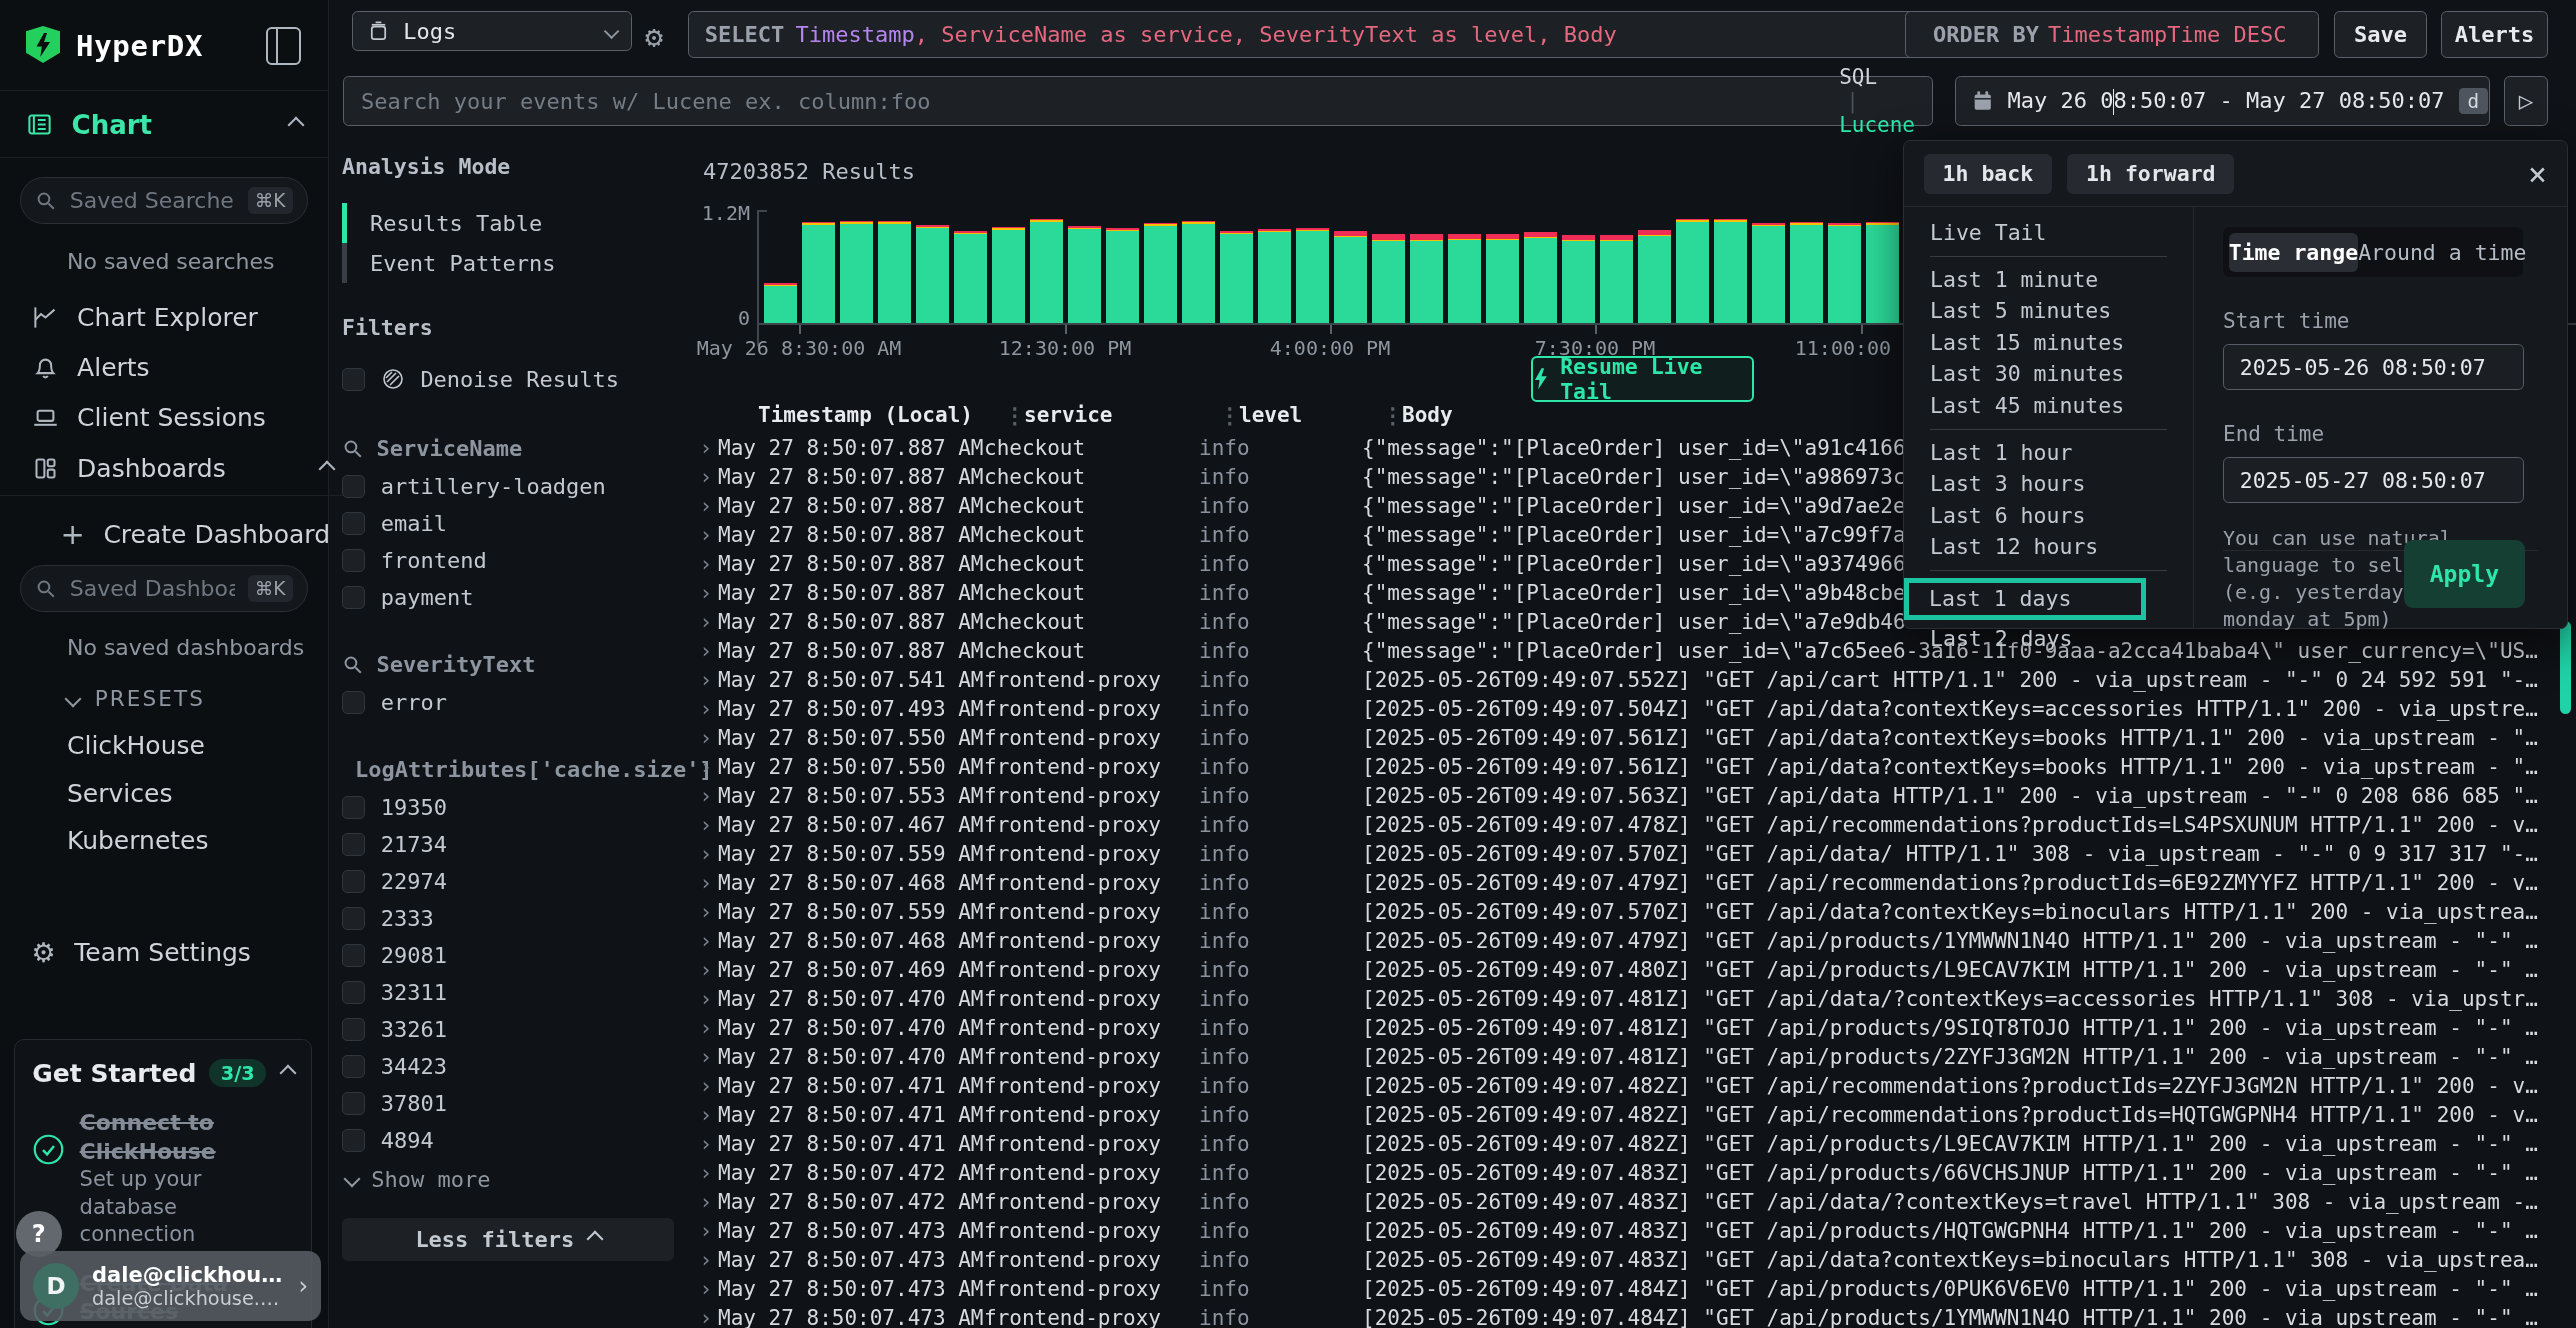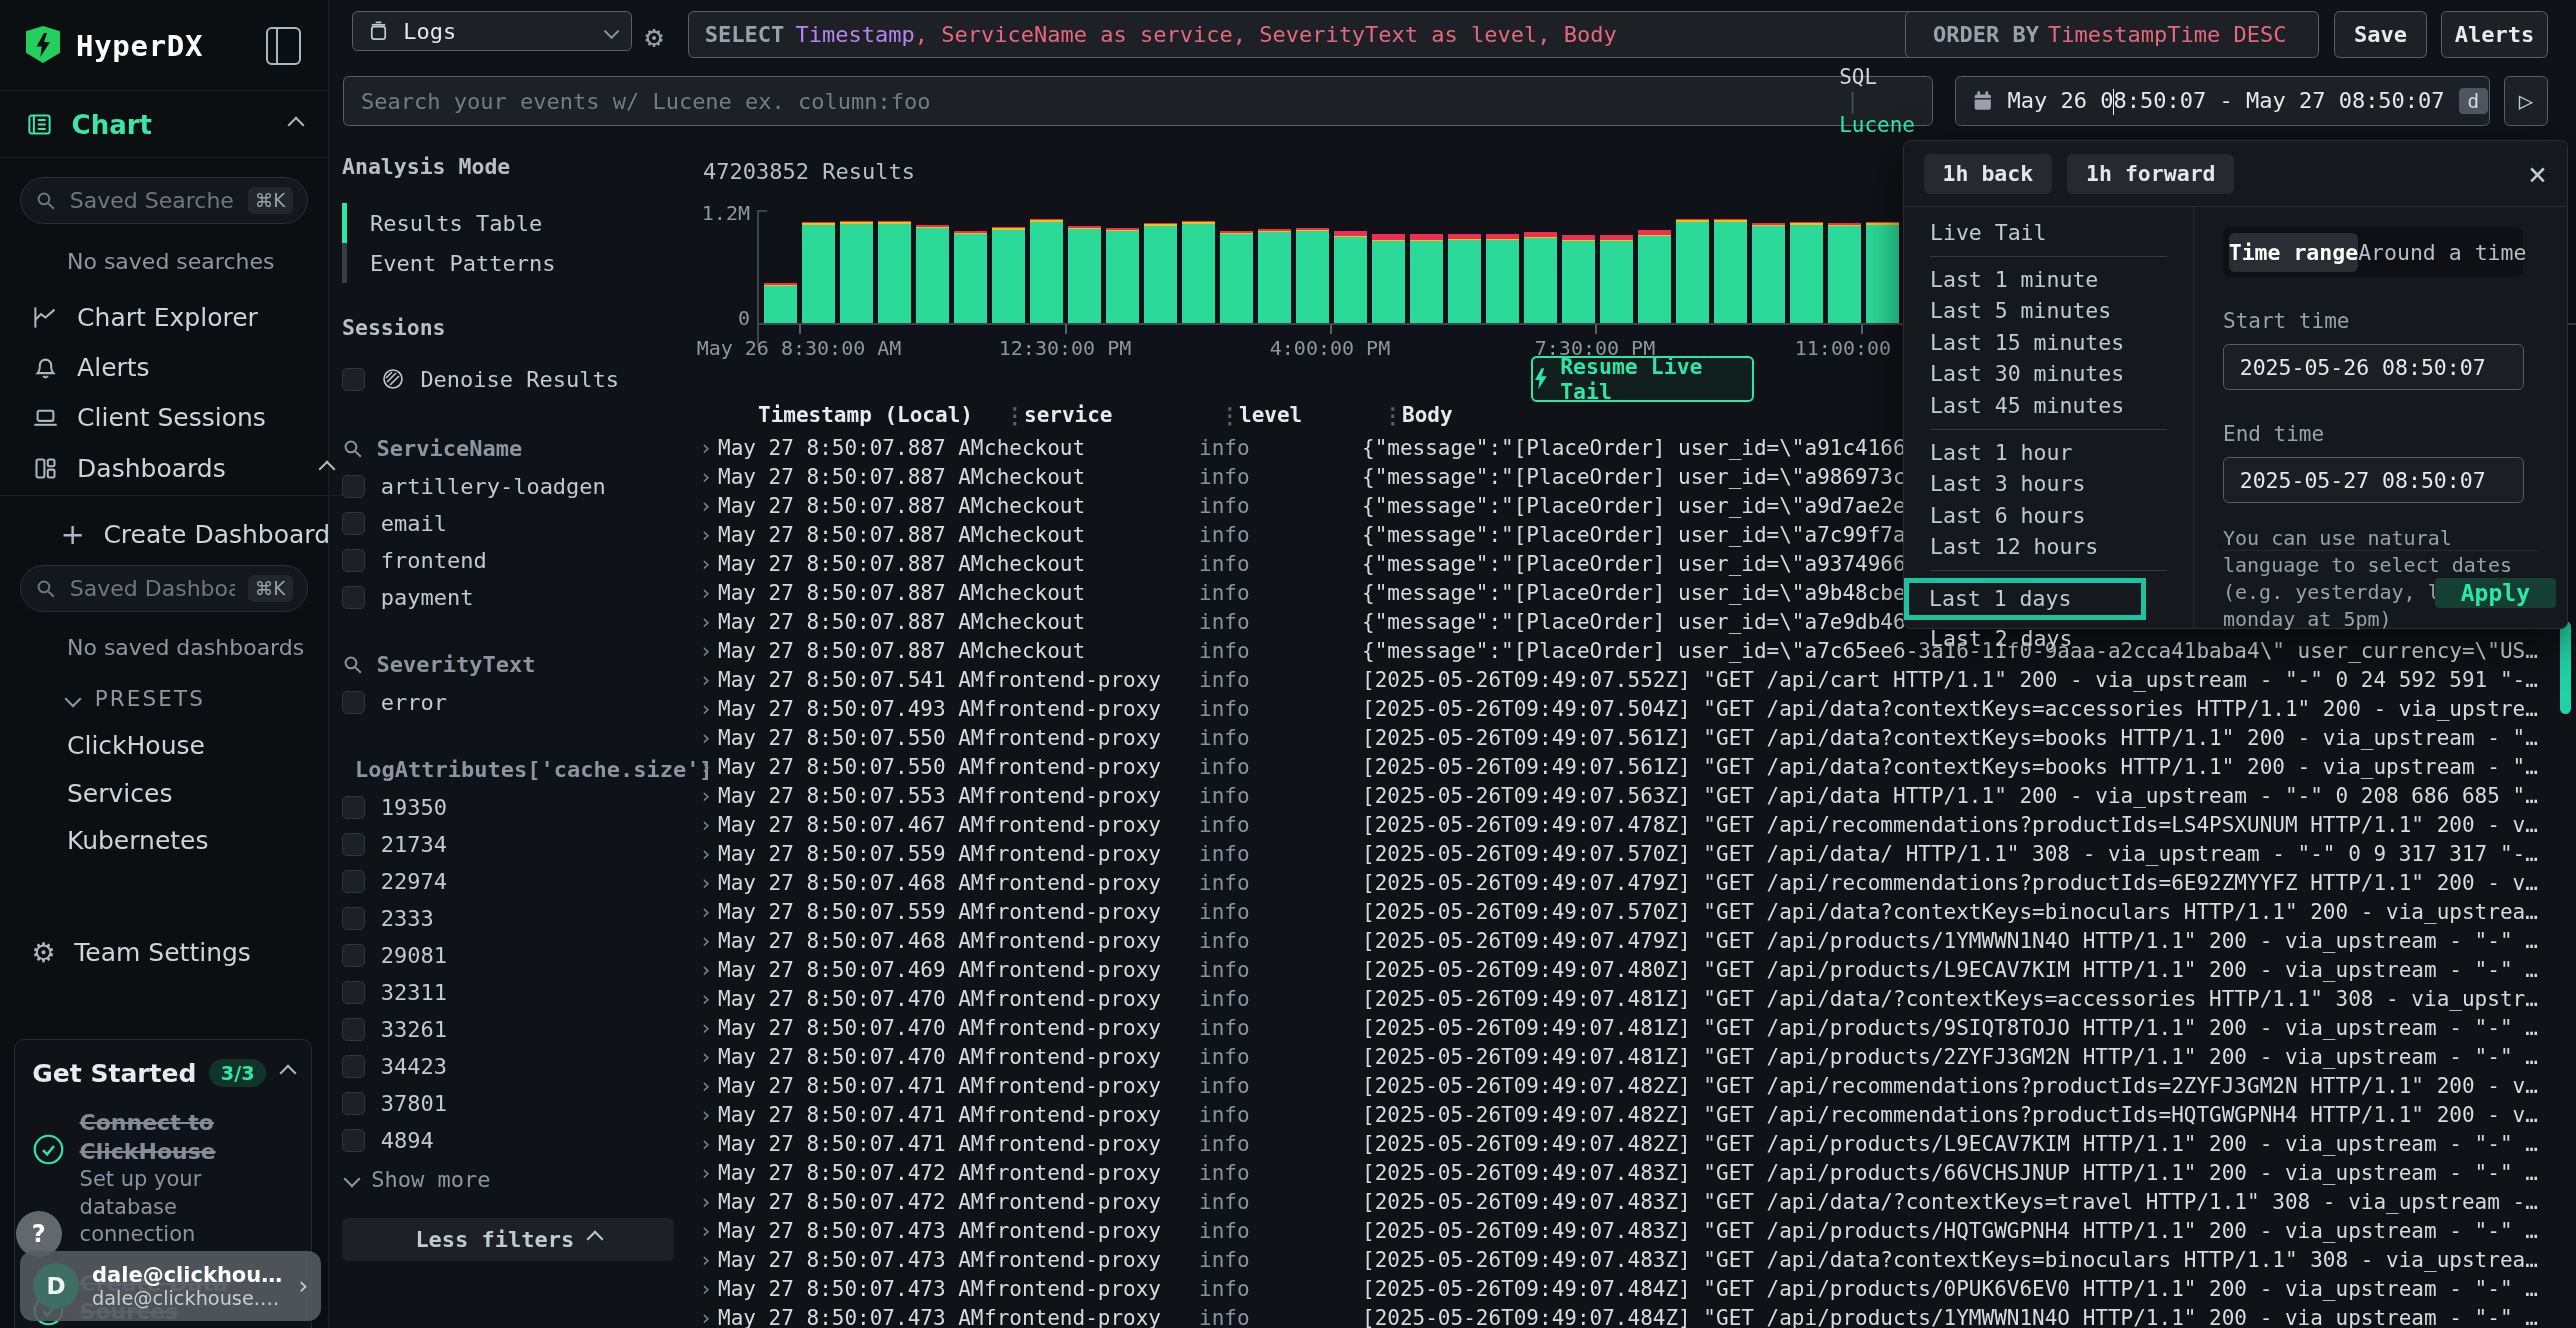--- a/index.html
+++ b/index.html
@@ -110,21 +110,21 @@
   .qdiv{height:0;border-top:1.4px solid #363b42;margin:7.2px 26px 7.2px 26px;}
   .qsel{border:5.7px solid #1bc3a0;width:212px;padding-left:20px;height:31.5px;line-height:31.5px;margin:2.9px 0 2.9px 0;}
   #rightcol{flex:1;position:relative;padding:20px 29px 0 29px;box-sizing:border-box;}
   #tabs{background:#0e1013;border-radius:7.2px;display:flex;padding:5.7px;width:289px;}
   .tab{flex:1;height:39px;display:flex;align-items:center;justify-content:center;font-size:21.5px;color:#b6bcc6;border-radius:5.7px;white-space:nowrap;}
   .tab.active{background:#2a2d33;color:#fff;font-weight:bold;}
   .flabel{margin-top:31.5px;font-size:21px;color:#9aa1ab;}
   .finput{margin-top:11.4px;width:301px;height:46px;background:#1b1e23;border:1.4px solid #565d66;border-radius:5.7px;display:flex;align-items:center;padding:0 15.7px;font-size:21.5px;color:#e6e8ea;box-sizing:border-box;}
   .hint{margin-top:21.5px;width:315px;font-size:20px;color:#9aa1ab;line-height:1.35;}
   #applysep{position:absolute;left:29px;right:29px;bottom:77px;border-top:1.4px solid #262a30;}
-  #applybtn{position:absolute;right:11px;bottom:20px;background:#163f33;color:#2ee6a8;font-weight:bold;font-size:23px;border-radius:4px;padding:2px 26px;}
+  #applybtn{position:absolute;right:42px;bottom:20px;background:#163f33;color:#2ee6a8;font-weight:bold;font-size:23px;border-radius:9px;padding:21px 26px;}
 </style>
 </head>
 <body>
 
 <div id="app">
 
   <div id="sidebar">
     <div id="brandrow">
       <span class="logo">
         <svg viewBox="0 0 24 32">
@@ -323,21 +323,21 @@
     </span>
     <span class="dkbd">d</span>
   </div>
   <div class="ctl btn" id="runbtn">▷</div>
 
   <div id="panel">
     <div class="ptitle" style="margin-top:14.3px;">Analysis Mode</div>
     <div class="mode active" style="margin-top:24px;">Results Table</div>
     <div class="mode">Event Patterns</div>
 
-    <div class="ptitle" style="margin-top:31.5px;">Sessions</div>
+    <div class="ptitle" style="margin-top:31.5px;">Filters</div>
 
     <div class="chkrow" style="margin-top:18.6px;">
       <span class="cb"></span>
       <span class="navicon" style="width:24px;height:24px;">
         <svg viewBox="0 0 24 24" style="width:24px;height:24px" fill="none" stroke="#c3c9d1" stroke-width="1.6">
             <circle cx="12" cy="12" r="9"></circle>
             <line x1="6" y1="15" x2="15" y2="6"></line>
             <line x1="9" y1="18" x2="18" y2="9"></line>
             <line x1="5" y1="11" x2="11" y2="5"></line>
           </svg>

